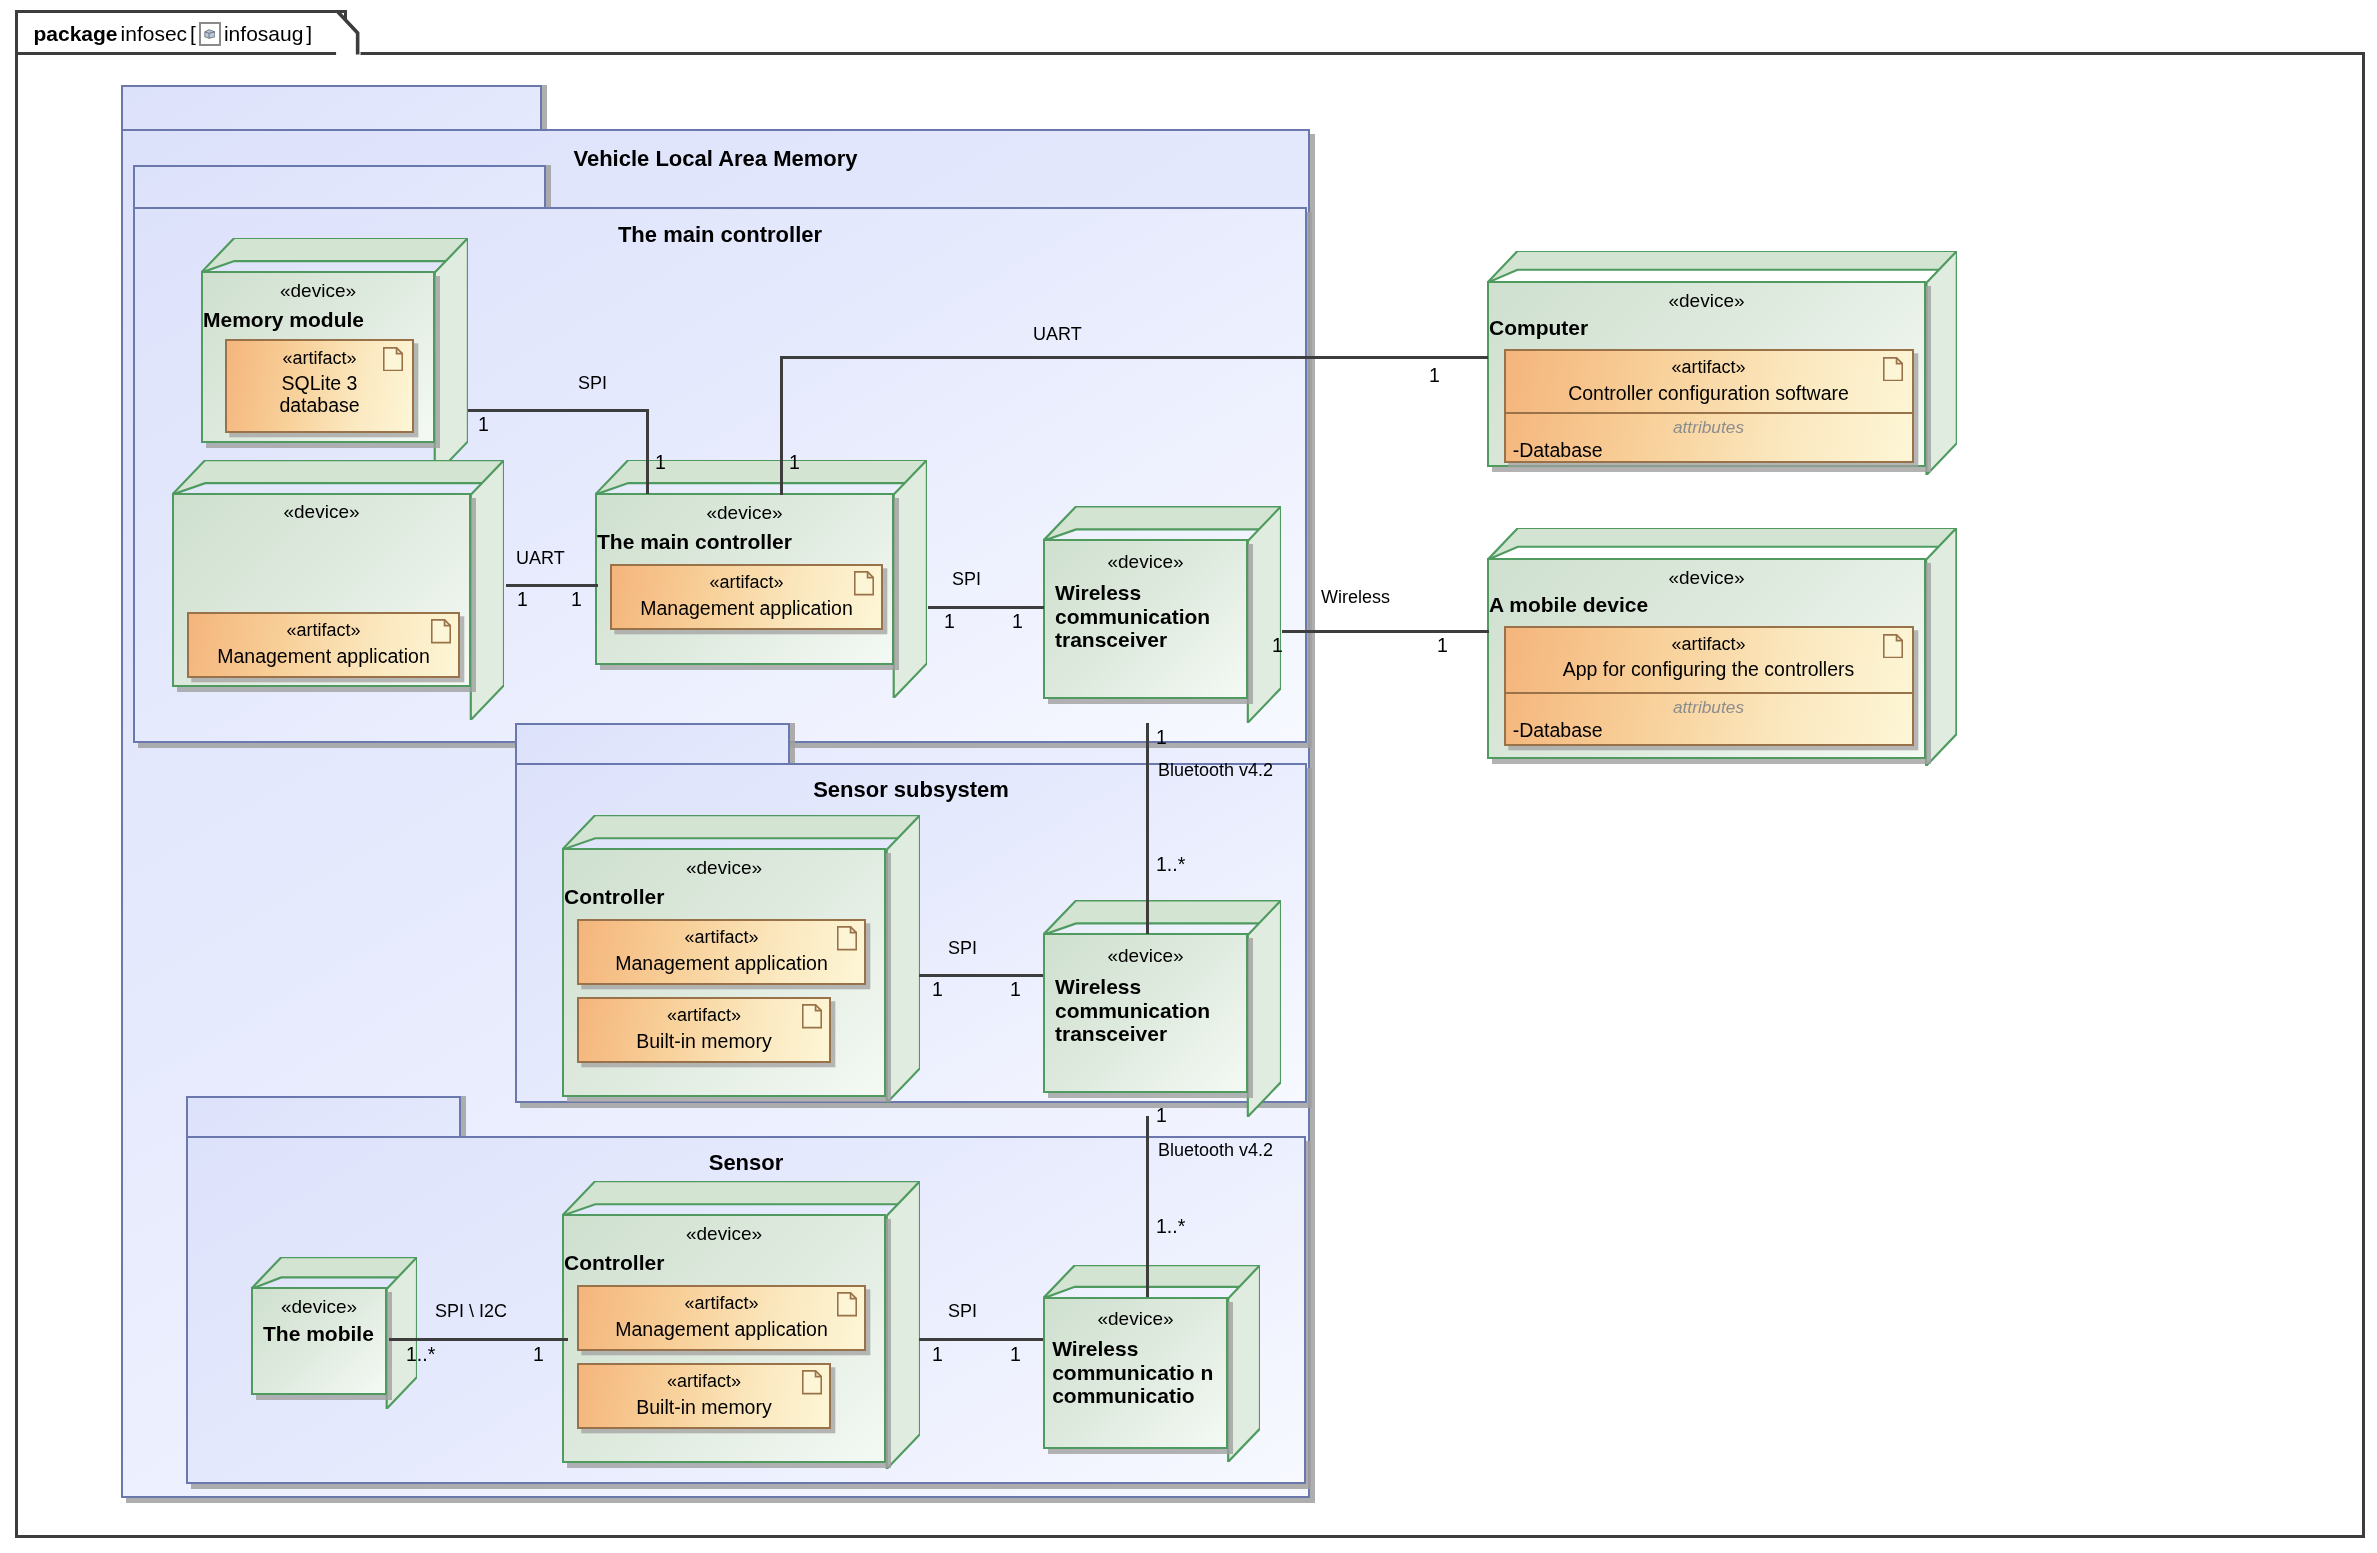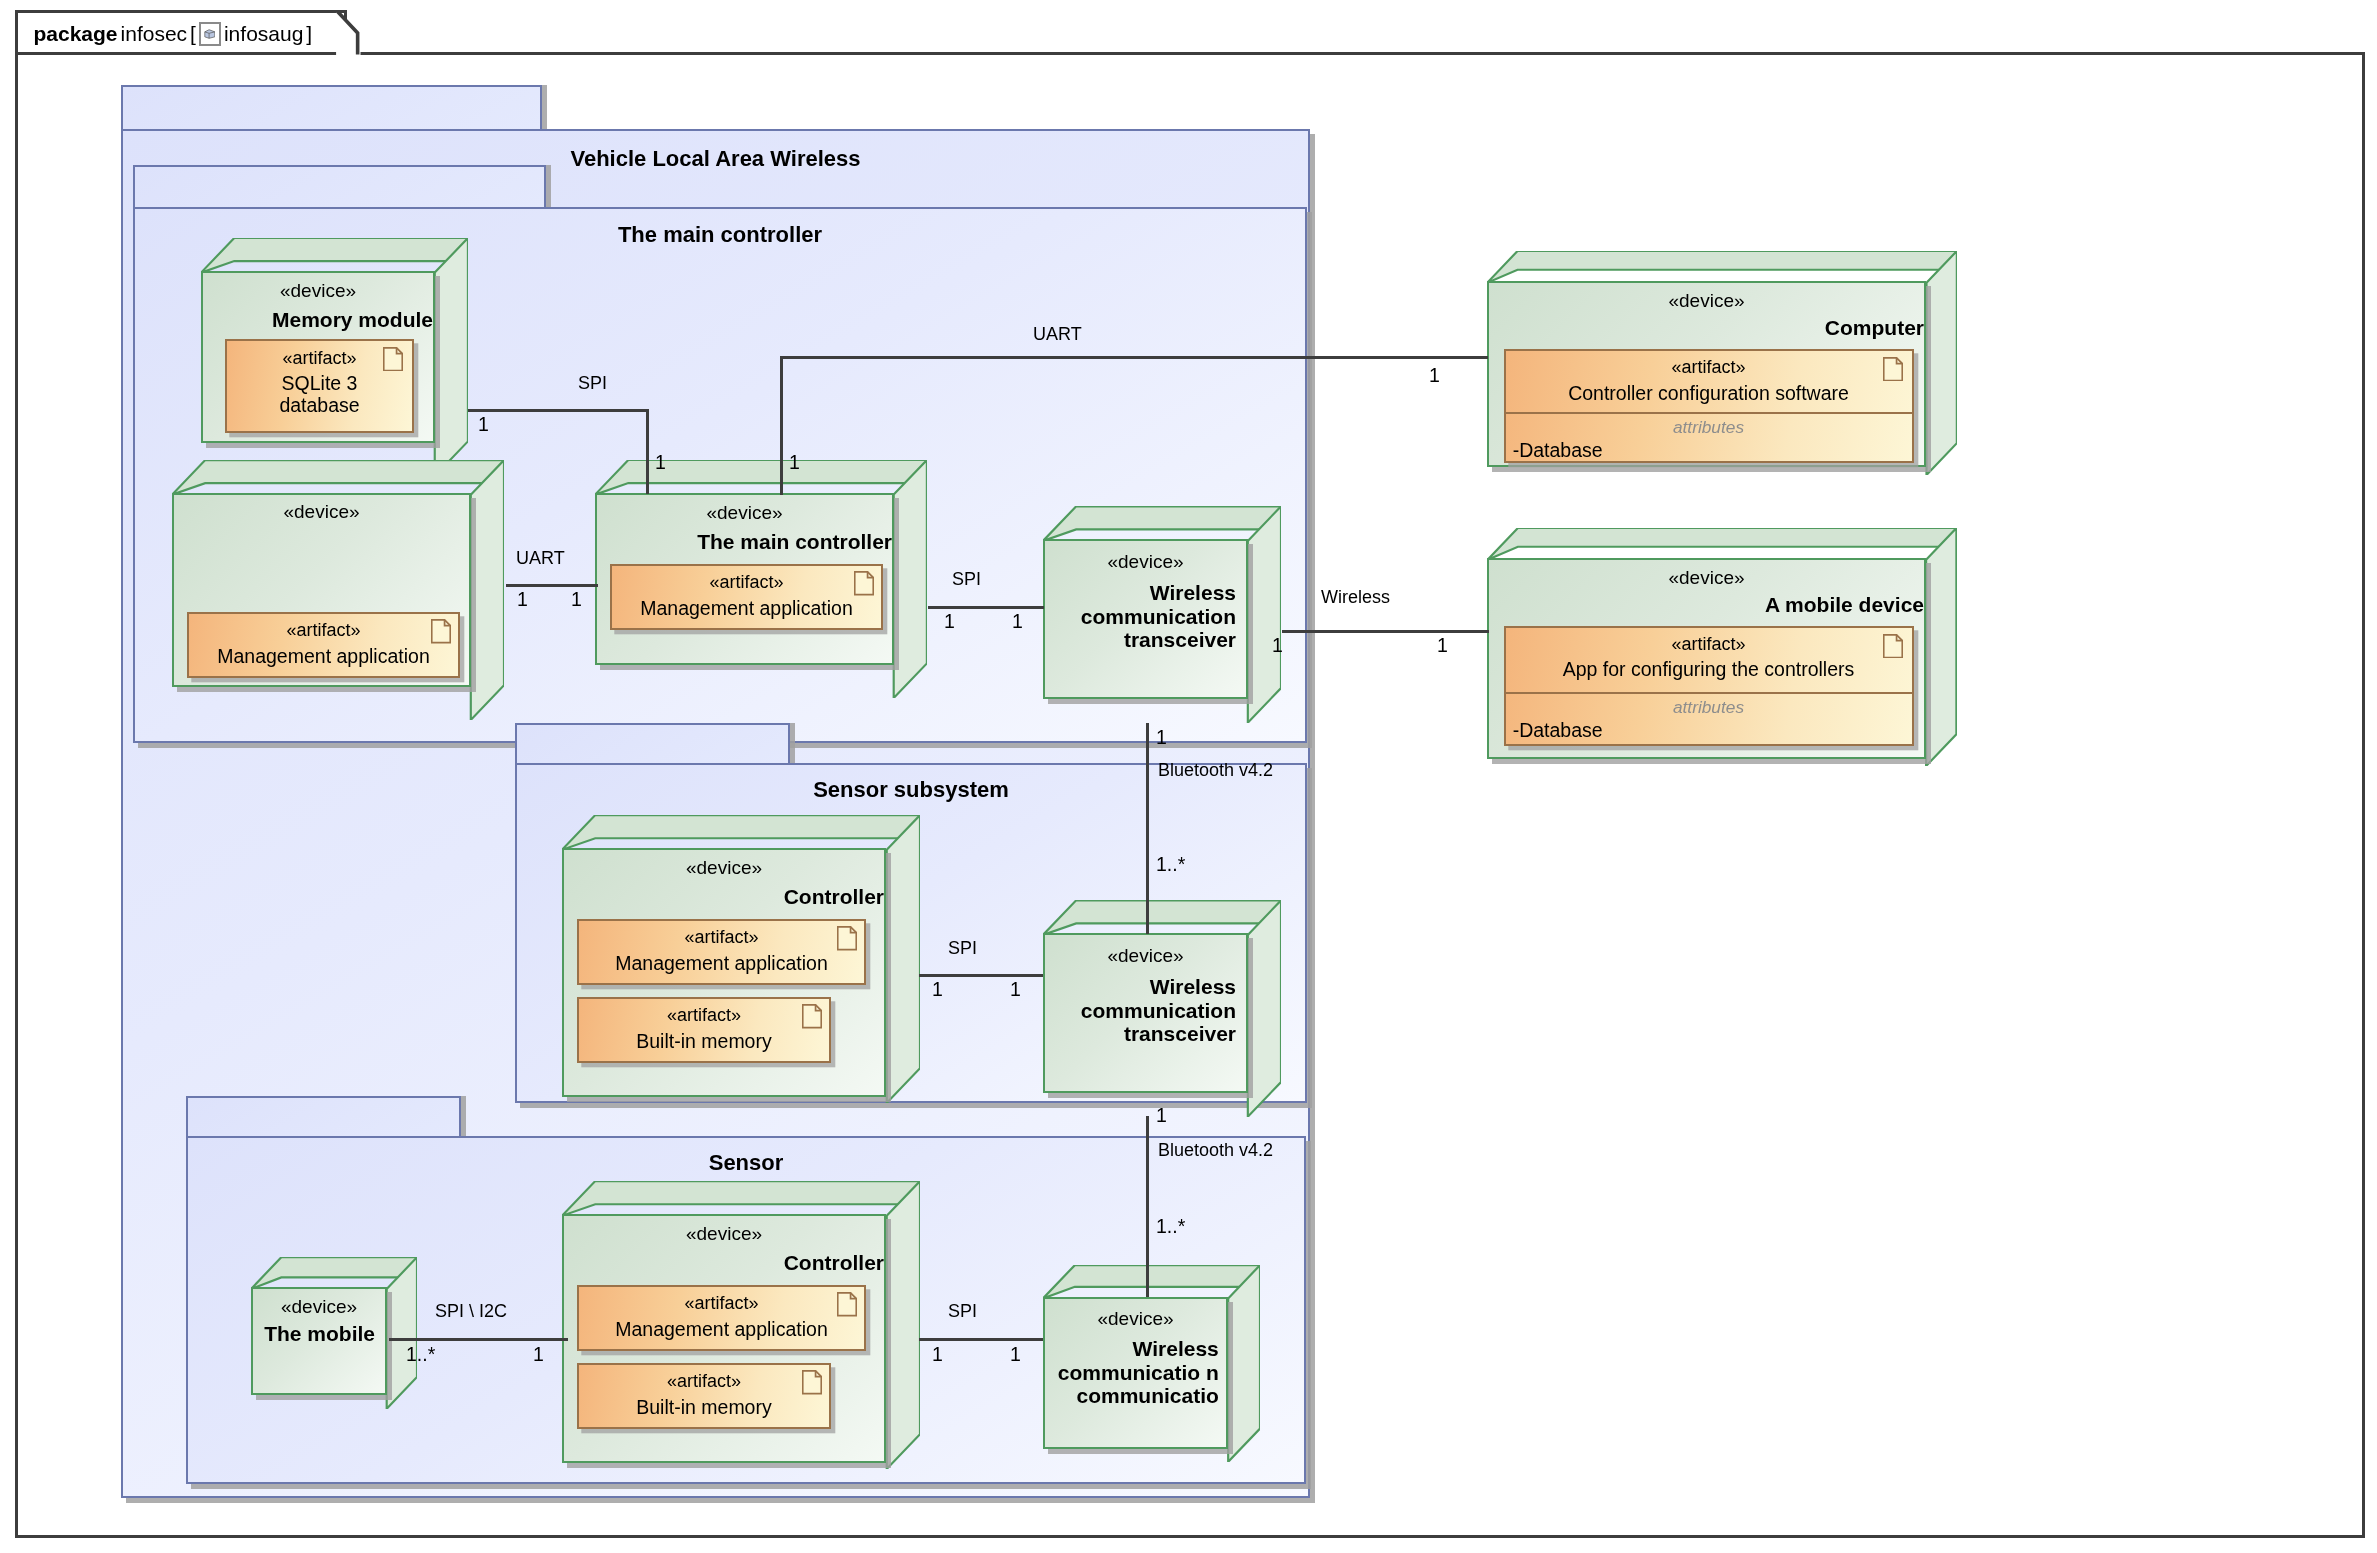--- a/index.html
+++ b/index.html
@@ -24,21 +24,21 @@
        box-shadow:5px 0 0 0 rgba(160,160,160,.85);}
   .pkg-title{position:absolute;left:0;right:0;text-align:center;font-size:22px;font-weight:bold;color:#000;}
 
   
   .node{position:absolute;}
   .node .top{position:absolute;left:0;top:0;}
   .node .face{position:absolute;box-sizing:border-box;border:2.2px solid #4f9a5e;
      background:linear-gradient(135deg,#cfe0cf 0%,#dde9dd 45%,#f4f9f4 100%);
      box-shadow:5px 5px 0 0 rgba(160,160,160,.8);}
   .node .stereo{position:absolute;left:0;right:0;text-align:center;font-size:19px;color:#000;}
-  .node .nname{position:absolute;left:0;right:0;text-align:right;font-size:21px;font-weight:bold;color:#000;line-height:1.12;}
+  .node .nname{position:absolute;left:0;right:0;text-align:left;font-size:21px;font-weight:bold;color:#000;line-height:1.12;}
 
   
   .artifact{position:absolute;box-sizing:border-box;border:2.2px solid #9a7249;
      background:linear-gradient(100deg,#f4b57c 0%,#f8cf98 35%,#fbe8bf 70%,#fdf6d6 100%);
      box-shadow:4.3px 4.3px 0 0 rgba(160,160,160,.75);}
   .artifact .astereo{position:absolute;left:0;right:0;text-align:center;font-size:18px;color:#000;}
   .artifact .aname{position:absolute;left:0;right:0;text-align:center;font-size:19.5px;font-weight:normal;color:#000;line-height:1.12;}
   .artifact .sep{position:absolute;left:0;right:0;height:2.2px;background:#9a7249;}
   .artifact .attrhdr{position:absolute;left:0;right:0;text-align:center;font-size:17.3px;font-style:italic;color:#8d8d8d;}
   .artifact .attrrow{position:absolute;left:7.2px;font-size:19.5px;color:#000;}
@@ -72,21 +72,21 @@
   </div>
   <div class="frame" style="left:14.5px;top:52px;width:2350px;height:1486px;"></div>
 
   <svg style="position:absolute;left:336px;top:10px;width:24.6px;height:46px;" viewBox="0 0 34 64" width="24.6" height="46">
     <polygon points="0,0 34,34 34,64 0,64" fill="#ffffff" stroke="none"></polygon>
     <polyline points="0,0 30,32 30,62" fill="none" stroke="#3d3d3d" stroke-width="5"></polyline>
   </svg>
 
   <div class="pkg-tab" style="left:121px;top:85px;width:421px;height:45px;"></div>
   <div class="pkg" style="left:121px;top:129px;width:1189px;height:1369px;">
-    <div class="pkg-title" style="top:14.5px;">Vehicle Local Area Wireless</div>
+    <div class="pkg-title" style="top:14.5px;">Vehicle Local Area Memory</div>
   </div>
 
   <div class="pkg-tab" style="left:133px;top:165px;width:413px;height:43px;"></div>
   <div class="pkg" style="left:133px;top:207px;width:1174px;height:536px;">
     <div class="pkg-title" style="top:13px;">The main controller</div>
   </div>
 
   <div class="node" style="left:201px;top:238px;width:267px;height:238px;">
     <svg class="top" width="267" height="238" viewBox="0 0 370 330">
       <polygon points="0,48 46,0 370,0 370,32 46,32" fill="#d3e4d3" stroke="#4f9a5e" stroke-width="3"></polygon>

